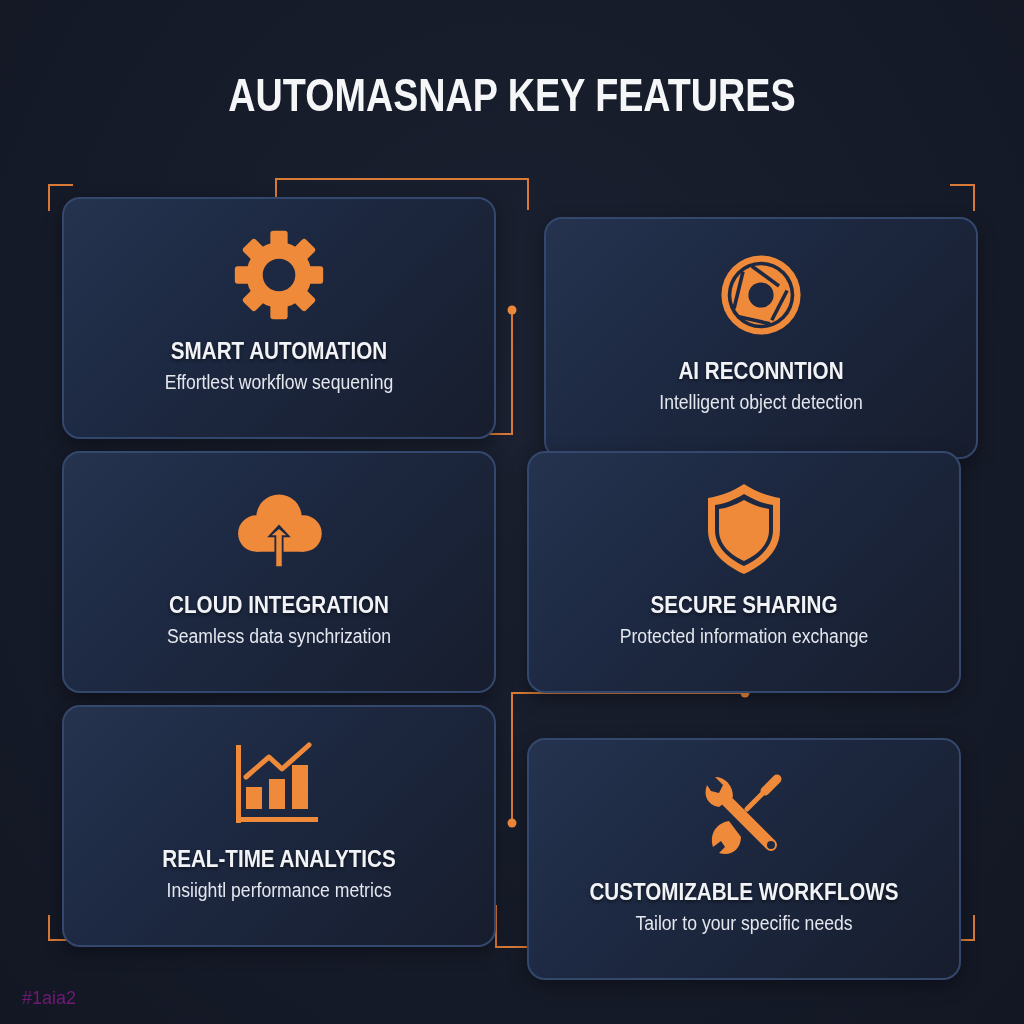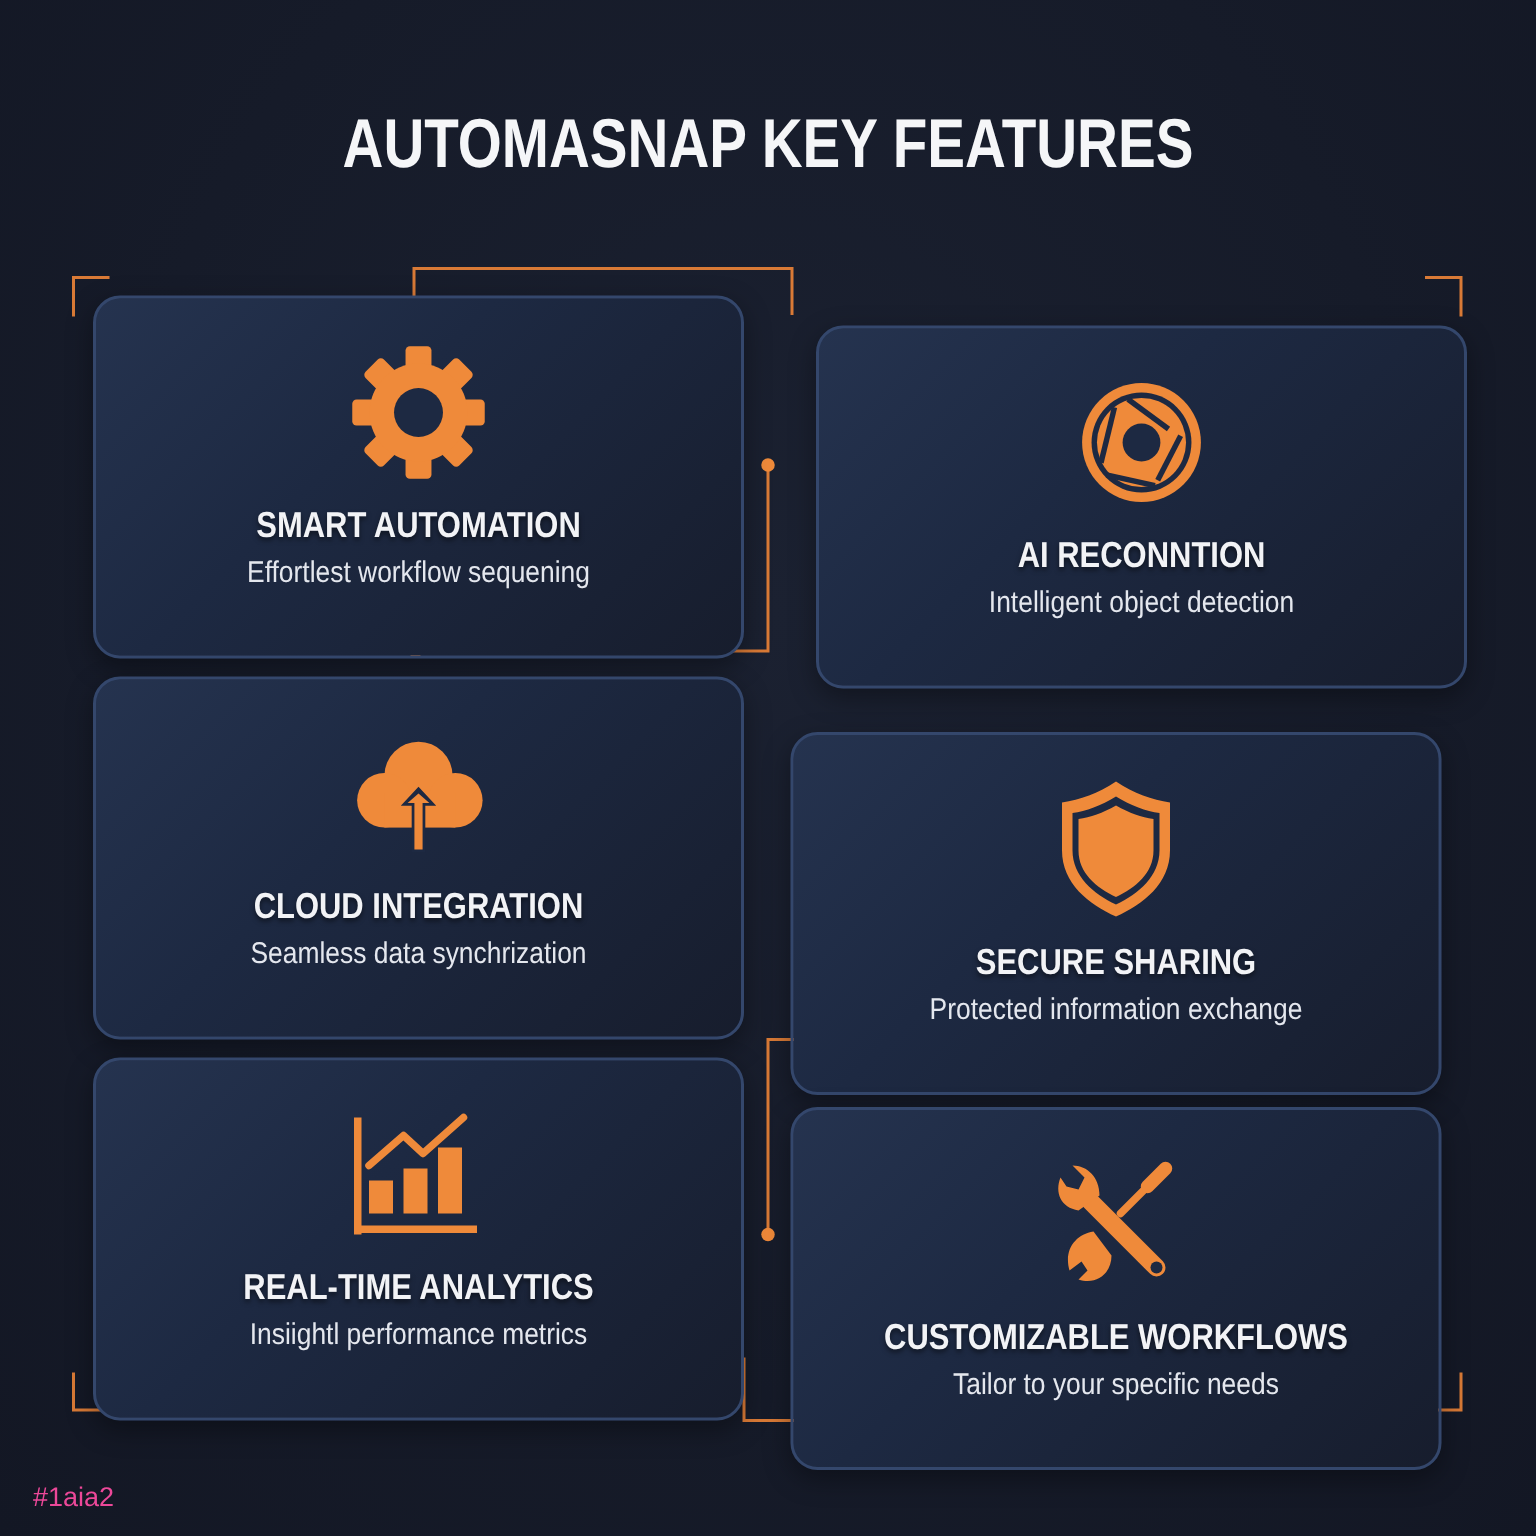--- a/index.html
+++ b/index.html
@@ -53,21 +53,21 @@
     position: absolute;
     top: 172px; left: 0; width: 100%;
     text-align: center;
     font-size: 20px;
     color: #e4e7ee;
     transform: scaleX(0.88);
   }
   .lines { position: absolute; left: 0; top: 0; width: 1024px; height: 1024px; pointer-events: none; }
   .hex {
     position: absolute; left: 22px; top: 988px;
-    font-size: 18px; color: #ec4899;
+    font-size: 18px; color: #701a75;
   }
 </style>
 </head>
 <body>
 
 <svg class="lines" viewBox="0 0 1024 1024">
   <g stroke="#d97a36" stroke-width="2" fill="none">
 
     <polyline points="49,211 49,185 73,185"></polyline>
     <polyline points="950,185 974,185 974,211"></polyline>
@@ -144,21 +144,21 @@
         <rect x="30" y="45" width="52" height="25"></rect>
       </g>
       <path d="M55 40 L42 54 L50 54 L50 88 L60 88 L60 54 L68 54 Z" fill="#1d2942"></path>
       <path d="M55 45 L47 52 L52 52 L52 86 L58 86 L58 52 L63 52 Z" fill="#ef8a3a"></path>
     </svg>
   </div>
   <div class="card-title">CLOUD INTEGRATION</div>
   <div class="card-desc">Seamless data synchrization</div>
 </div>
 
-<div class="card" style="left:527px; top:451px;margin-top:37px;">
+<div class="card" style="left:527px; top:451px;">
   <div class="icon">
     <svg width="80" height="94" viewBox="0 0 80 94">
       <path d="M40 2 C28 10 16 14 4 16 L4 48 C4 70 22 84 40 92 C58 84 76 70 76 48 L76 16 C64 14 52 10 40 2 Z" fill="#ef8a3a"></path>
       <path d="M40 12 C30 18 20 22 11 23 L11 48 C11 65 25 77 40 84 C55 77 69 65 69 48 L69 23 C60 22 50 18 40 12 Z" fill="#1d2942"></path>
       <path d="M40 18 C31 23 23 26 15 27 L15 48 C15 63 27 73 40 79 C53 73 65 63 65 48 L65 27 C57 26 49 23 40 18 Z" fill="#ef8a3a"></path>
     </svg>
   </div>
   <div class="card-title">SECURE SHARING</div>
   <div class="card-desc">Protected information exchange</div>
 </div>

